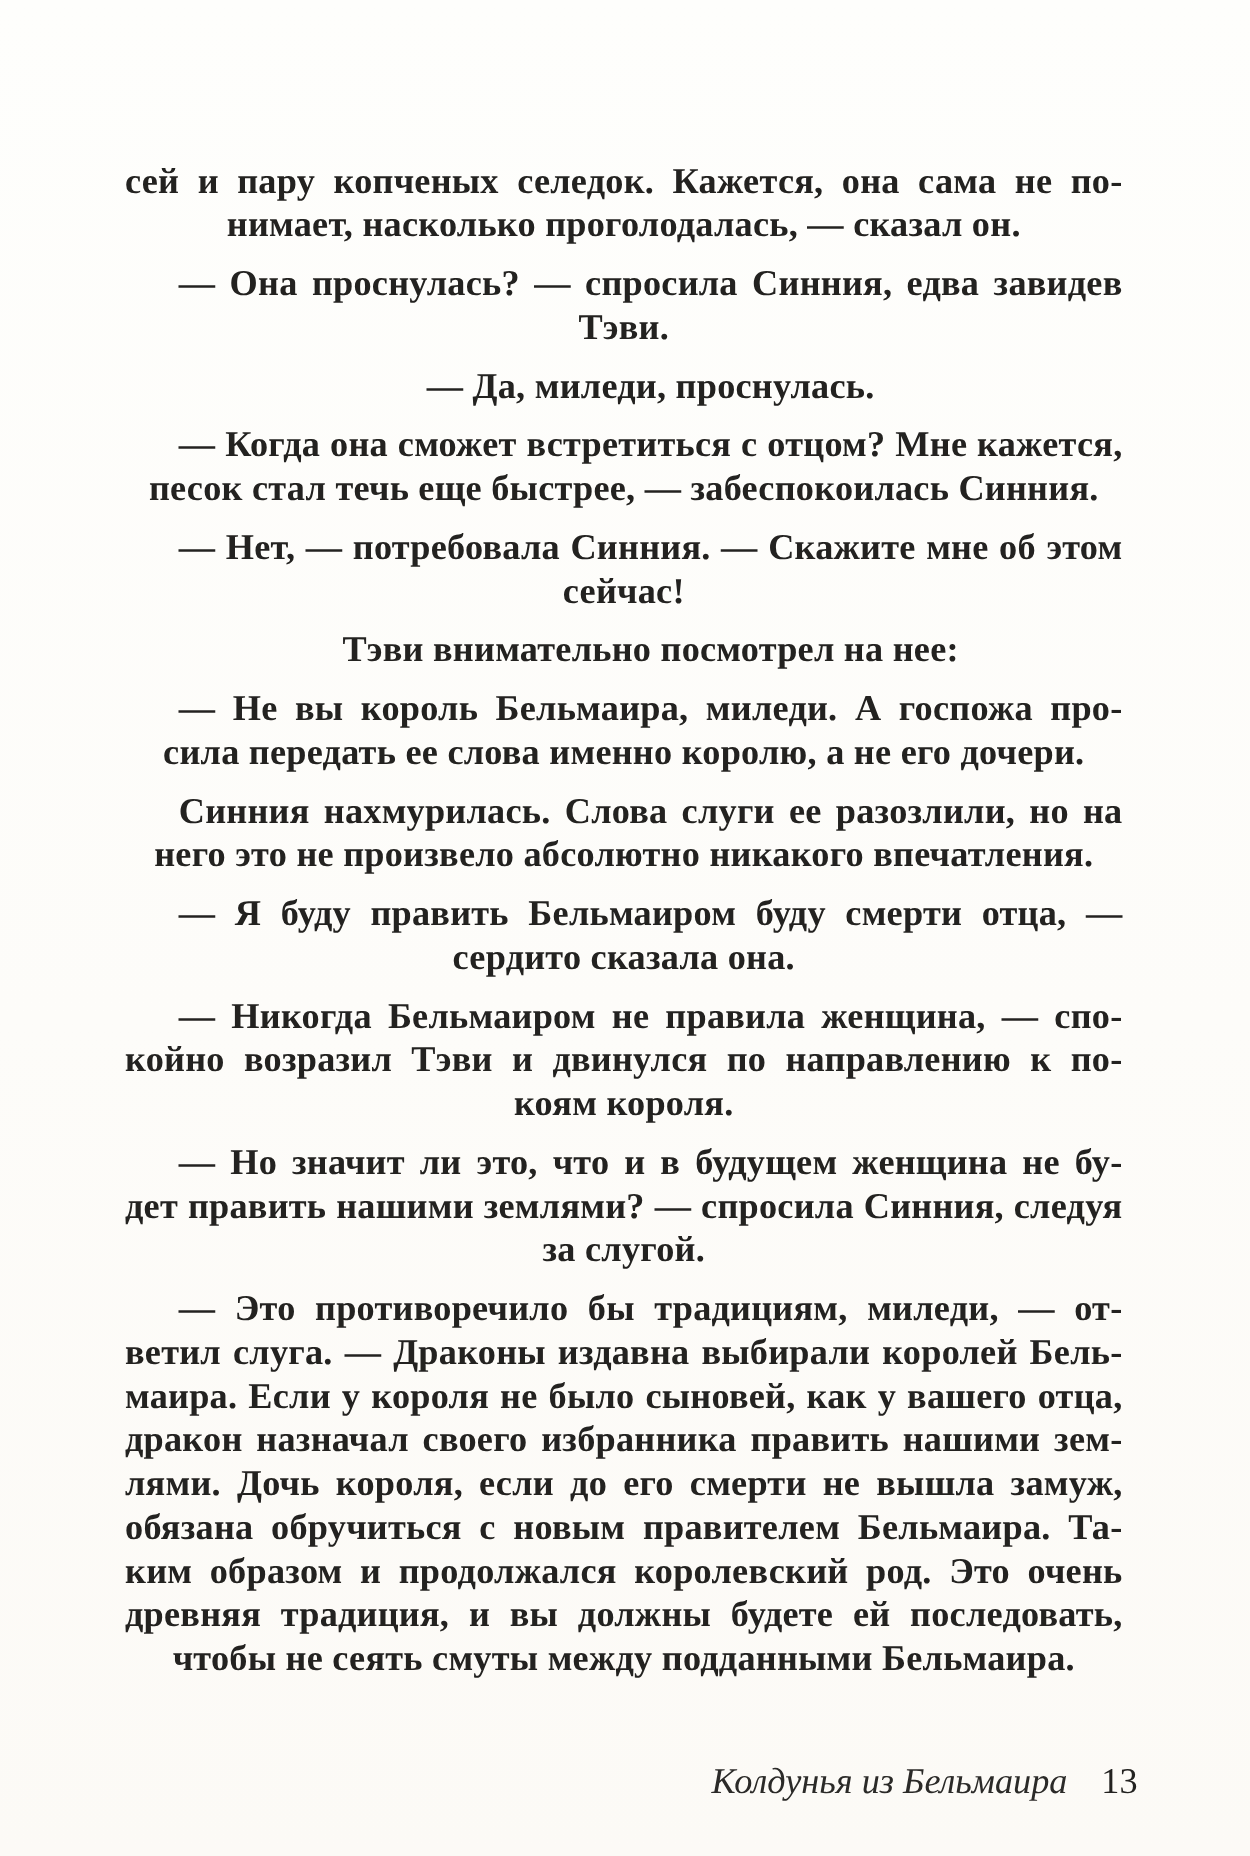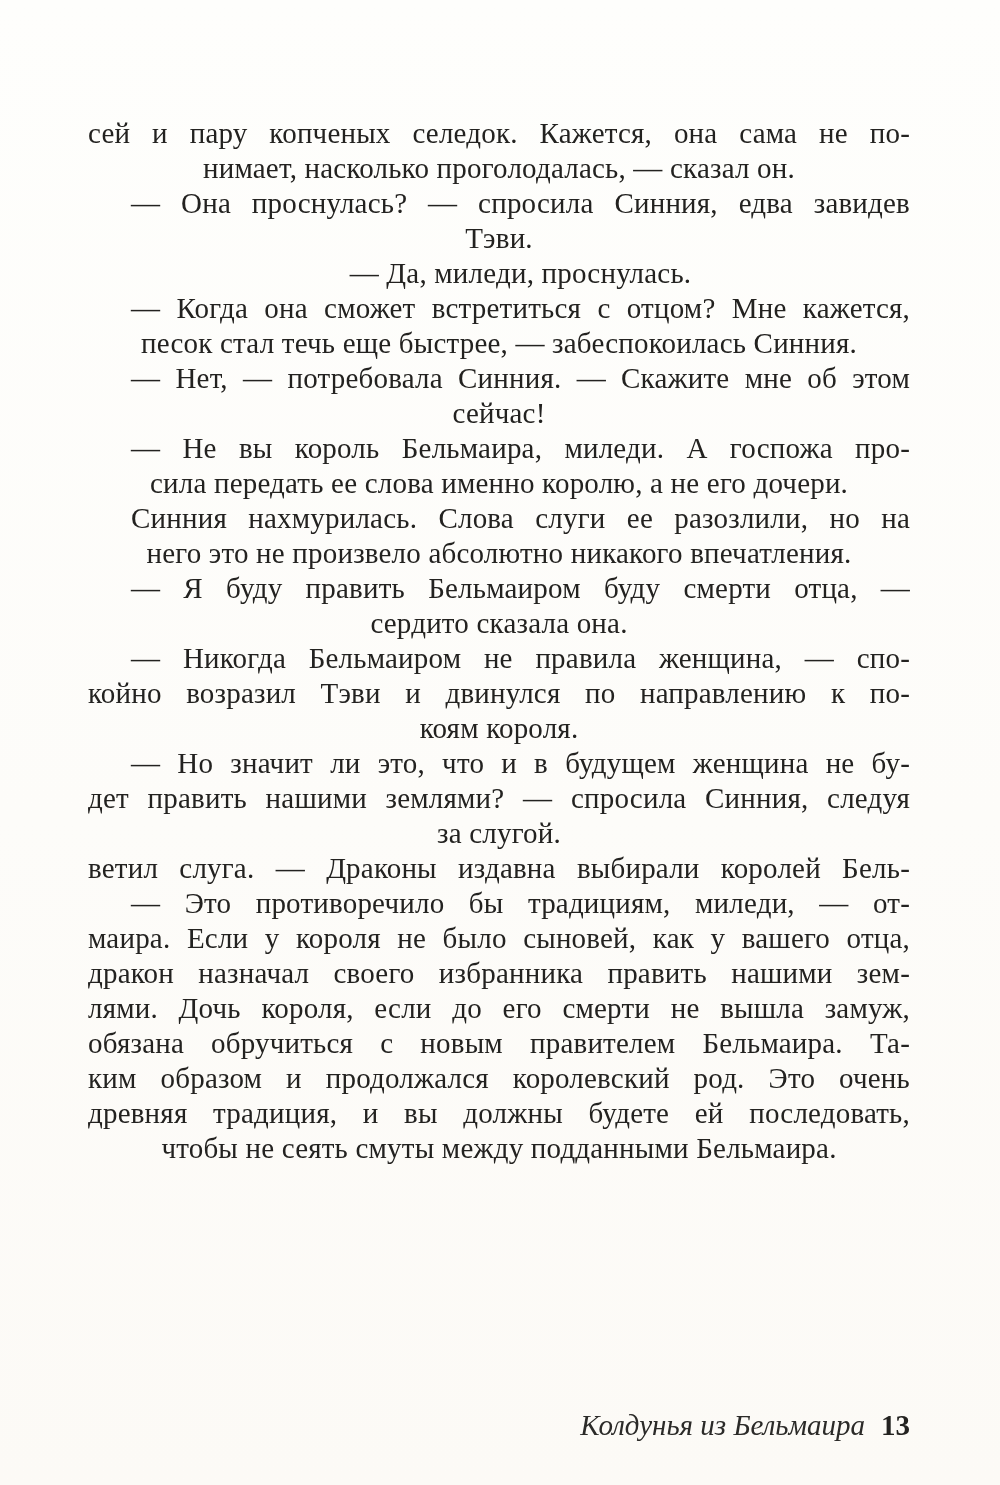--- a/index.html
+++ b/index.html
@@ -23,21 +23,22 @@
   .text-block {
     position: absolute;
     left: 88px;
     top: 116px;
     width: 822px;
     font-size: 29px;
     line-height: 35px;
     letter-spacing: 0.2px;
   }
   .paragraph {
-    margin: 0;
+    margin: 12px;
+    font-weight: bold;
   }
   .line {
     text-align: center;
     white-space: normal;
   }
   .line.fill {
     text-align: justify;
     text-align-last: justify;
   }
   .line.indent {
@@ -50,22 +51,22 @@
     font-size: 29px;
     line-height: 35px;
     display: flex;
     align-items: flex-start;
   }
   .footer-title {
     font-style: italic;
     color: #2b2a28;
   }
   .footer-pagenum {
-    font-weight: bold;
-    margin-left: 16px;
+    font-weight: normal;
+    margin-left: 27px;
     color: #232220;
   }
 </style>
 </head>
 <body>
 
 <div class="book-page">
   <div class="text-block">
       <div class="paragraph">
         <div class="line fill">сей и пару копченых селедок. Кажется, она сама не по-</div>
@@ -80,20 +81,23 @@
       </div>
       <div class="paragraph">
         <div class="line fill indent">— Когда она сможет встретиться с отцом? Мне кажется,</div>
         <div class="line">песок стал течь еще быстрее, — забеспокоилась Синния.</div>
       </div>
       <div class="paragraph">
         <div class="line fill indent">— Нет, — потребовала Синния. — Скажите мне об этом</div>
         <div class="line">сейчас!</div>
       </div>
       <div class="paragraph">
+        <div class="line indent">Тэви внимательно посмотрел на нее:</div>
+      </div>
+      <div class="paragraph">
         <div class="line fill indent">— Не вы король Бельмаира, миледи. А госпожа про-</div>
         <div class="line">сила передать ее слова именно королю, а не его дочери.</div>
       </div>
       <div class="paragraph">
         <div class="line fill indent">Синния нахмурилась. Слова слуги ее разозлили, но на</div>
         <div class="line">него это не произвело абсолютно никакого впечатления.</div>
       </div>
       <div class="paragraph">
         <div class="line fill indent">— Я буду править Бельмаиром буду смерти отца, —</div>
         <div class="line">сердито сказала она.</div>
@@ -102,22 +106,22 @@
         <div class="line fill indent">— Никогда Бельмаиром не правила женщина, — спо-</div>
         <div class="line fill">койно возразил Тэви и двинулся по направлению к по-</div>
         <div class="line">коям короля.</div>
       </div>
       <div class="paragraph">
         <div class="line fill indent">— Но значит ли это, что и в будущем женщина не бу-</div>
         <div class="line fill">дет править нашими землями? — спросила Синния, следуя</div>
         <div class="line">за слугой.</div>
       </div>
       <div class="paragraph">
+        <div class="line fill indent">— Это противоречило бы традициям, миледи, — от-</div>
         <div class="line fill">ветил слуга. — Драконы издавна выбирали королей Бель-</div>
-        <div class="line fill indent">— Это противоречило бы традициям, миледи, — от-</div>
         <div class="line fill">маира. Если у короля не было сыновей, как у вашего отца,</div>
         <div class="line fill">дракон назначал своего избранника править нашими зем-</div>
         <div class="line fill">лями. Дочь короля, если до его смерти не вышла замуж,</div>
         <div class="line fill">обязана обручиться с новым правителем Бельмаира. Та-</div>
         <div class="line fill">ким образом и продолжался королевский род. Это очень</div>
         <div class="line fill">древняя традиция, и вы должны будете ей последовать,</div>
         <div class="line">чтобы не сеять смуты между подданными Бельмаира.</div>
       </div>
     </div>
   <div class="page-footer">

